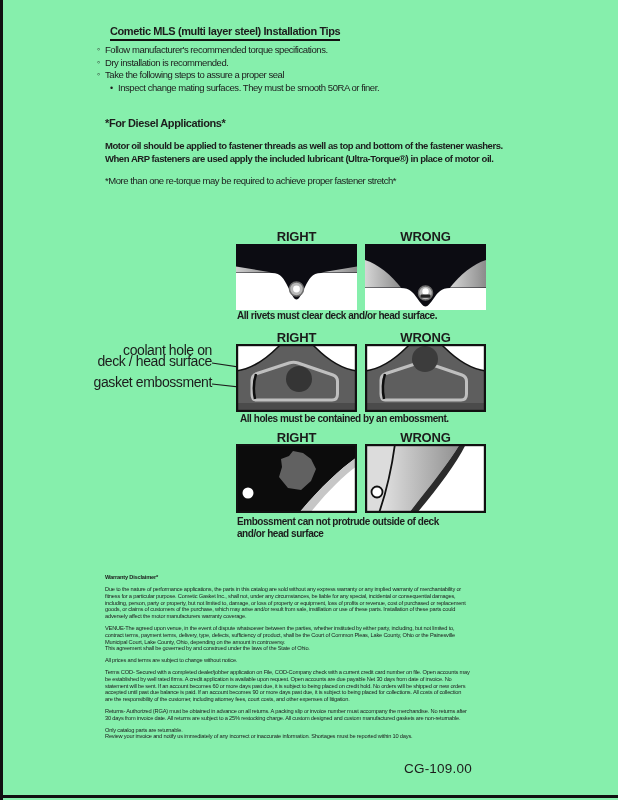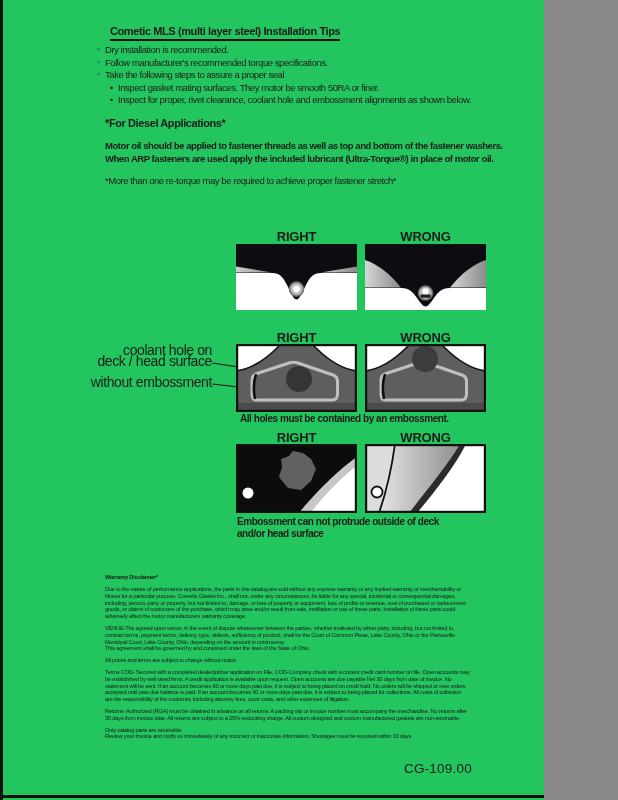--- a/index.html
+++ b/index.html
@@ -1,17 +1,17 @@
 <!DOCTYPE html>
 <html><head>
 <meta charset="utf-8">
 <style>
   html,body{margin:0;padding:0;background:#888;}
   .page{
-    position:relative; width:544px; height:800px; background:#22c55e;
+    position:relative; width:618px; height:800px; background:#86efac;
     font-family:"Liberation Sans","DejaVu Sans",sans-serif; color:#1c1c1c;
     overflow:hidden;
   }
   
   .edge-left{position:absolute;left:0;top:0;width:3px;height:800px;background:#111;}
   .edge-bottom{position:absolute;left:0;top:795px;width:618px;height:3px;background:#111;}
 
   .title{
     position:absolute; left:110px; top:25px; margin:0;
     font-size:11px; font-weight:bold; letter-spacing:-0.4px;
@@ -54,25 +54,24 @@
 </head>
 <body>
 
 <div class="page">
   <div class="edge-left"></div>
   <div class="edge-bottom"></div>
 
   <h1 class="title">Cometic MLS (multi layer steel) Installation Tips</h1>
 
   <div class="tips">
+    <div class="tip-row"><span class="b-marker circ">◦</span><span>Follow manufacturer's recommended torque specifications.</span></div>
     <div class="tip-row"><span class="b-marker circ">◦</span><span>Dry installation is recommended.</span></div>
-    <div class="tip-row"><span class="b-marker circ">◦</span><span>Follow manufacturer's recommended torque specifications.</span></div>
     <div class="tip-row"><span class="b-marker circ">◦</span><span>Take the following steps to assure a proper seal</span></div>
-    <div class="tip-row sub"><span class="b-marker">•</span><span>Inspect gasket mating surfaces.  They motor be smooth 50RA or finer.</span></div>
-    <div class="tip-row sub"><span class="b-marker">•</span><span>Inspect for proper, rivet clearance, coolant hole and embossment alignments as shown below.</span></div>
+    <div class="tip-row sub"><span class="b-marker">•</span><span>Inspect change mating surfaces.  They must be smooth 50RA or finer.</span></div>
   </div>
 
   <div class="diesel">
     <div class="heading">*For Diesel Applications*</div>
     <div class="para">Motor oil should be applied to fastener threads as well as top and bottom of the fastener washers.<br>When ARP fasteners are used apply the included lubricant (Ultra-Torque®) in place of motor oil.</div>
     <div class="note">*More than one re-torque may be required to achieve proper fastener stretch*</div>
   </div>
 
   <div class="dg-label" style="left:236px; top:230px;">RIGHT</div>
   <div class="dg-label" style="left:365px; top:230px;">WRONG</div>
@@ -107,26 +106,27 @@
       <path d="M0,16 C13,20 26,31 36,43.5 L0,43.5 Z" fill="url(#gw2)"></path>
       <path d="M85,43.5 C95,31 108,20 121,16 L121,43.5 Z" fill="url(#gw2)"></path>
       <path d="M0,44 L36,44 C45,44 48,48.5 52,54 C56,59.5 58,62.5 60.5,62.5 C63,62.5 65,59.5 69,54 C73,48.5 76,44 85,44 L121,44 L121,66 L0,66 Z" fill="#ffffff"></path>
       <g>
         <circle cx="60.5" cy="49" r="7" fill="#b9b9b9" stroke="#6e6e6e" stroke-width="1.5"></circle>
         <circle cx="60.5" cy="47.5" r="3.2" fill="#ffffff"></circle>
         <rect x="55.5" y="50.5" width="10" height="3.2" rx="1" fill="#222222"></rect>
       </g>
     </svg>
   </div>
+  <div class="dg-caption" style="left:237px; top:310px;">All rivets must clear deck and/or head surface.</div>
 
   <div class="dg-label" style="left:236px; top:331px;">RIGHT</div>
   <div class="dg-label" style="left:365px; top:331px;">WRONG</div>
 
   <div class="callout" style="top:345px;">coolant hole on<br>deck / head surface</div>
-  <div class="callout" style="top:377px;">without embossment</div>
+  <div class="callout" style="top:377px;">gasket embossment</div>
   <svg class="callout-lines" width="200" height="60">
     <line x1="112" y1="23" x2="197" y2="36" stroke="#1c1c1c" stroke-width="1.2"></line>
     <line x1="112" y1="44" x2="157" y2="49" stroke="#1c1c1c" stroke-width="1.2"></line>
   </svg>
 
   <div class="dg-panel" style="left:236px; top:344px;">
     <svg width="121" height="68" viewBox="0 0 121 68">
       <rect x="0" y="0" width="121" height="68" fill="#ffffff"></rect>
       <path d="M0,68 L0,27 C17,25 31,14 42,3 L45,0 L76,0 L79,3 C90,14 104,25 121,27 L121,68 Z" fill="#5e5e5e"></path>
       <rect x="0" y="59" width="121" height="9" fill="#4b4b4b"></rect>

